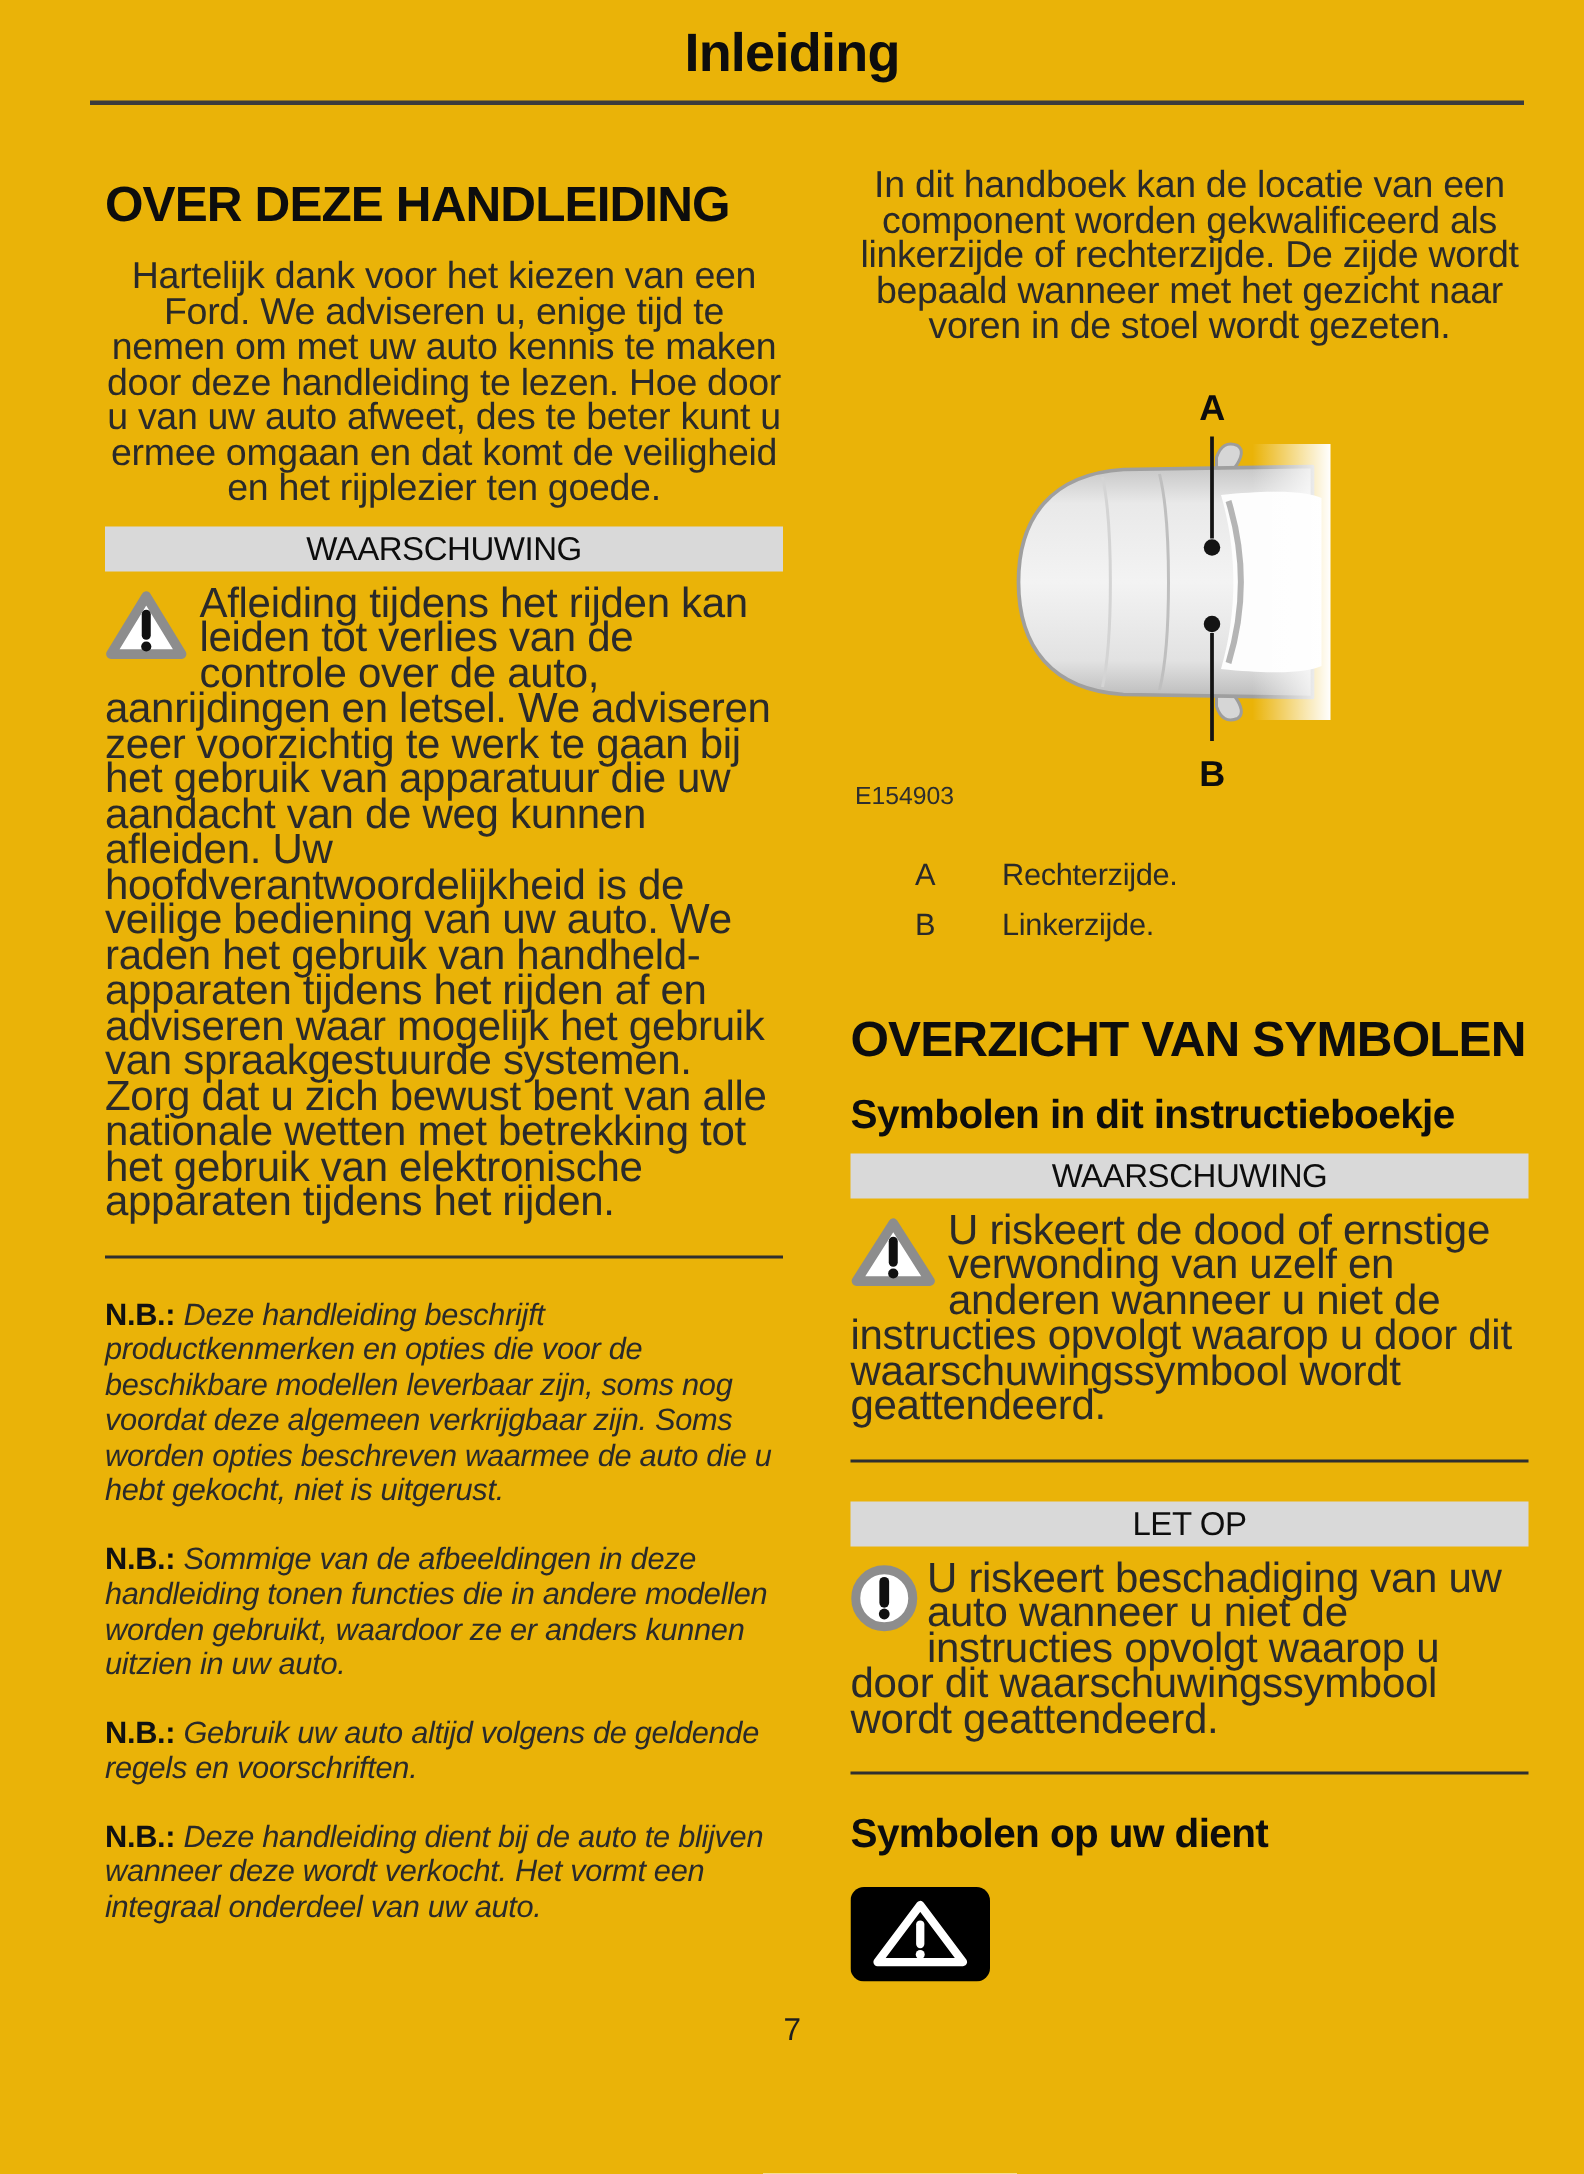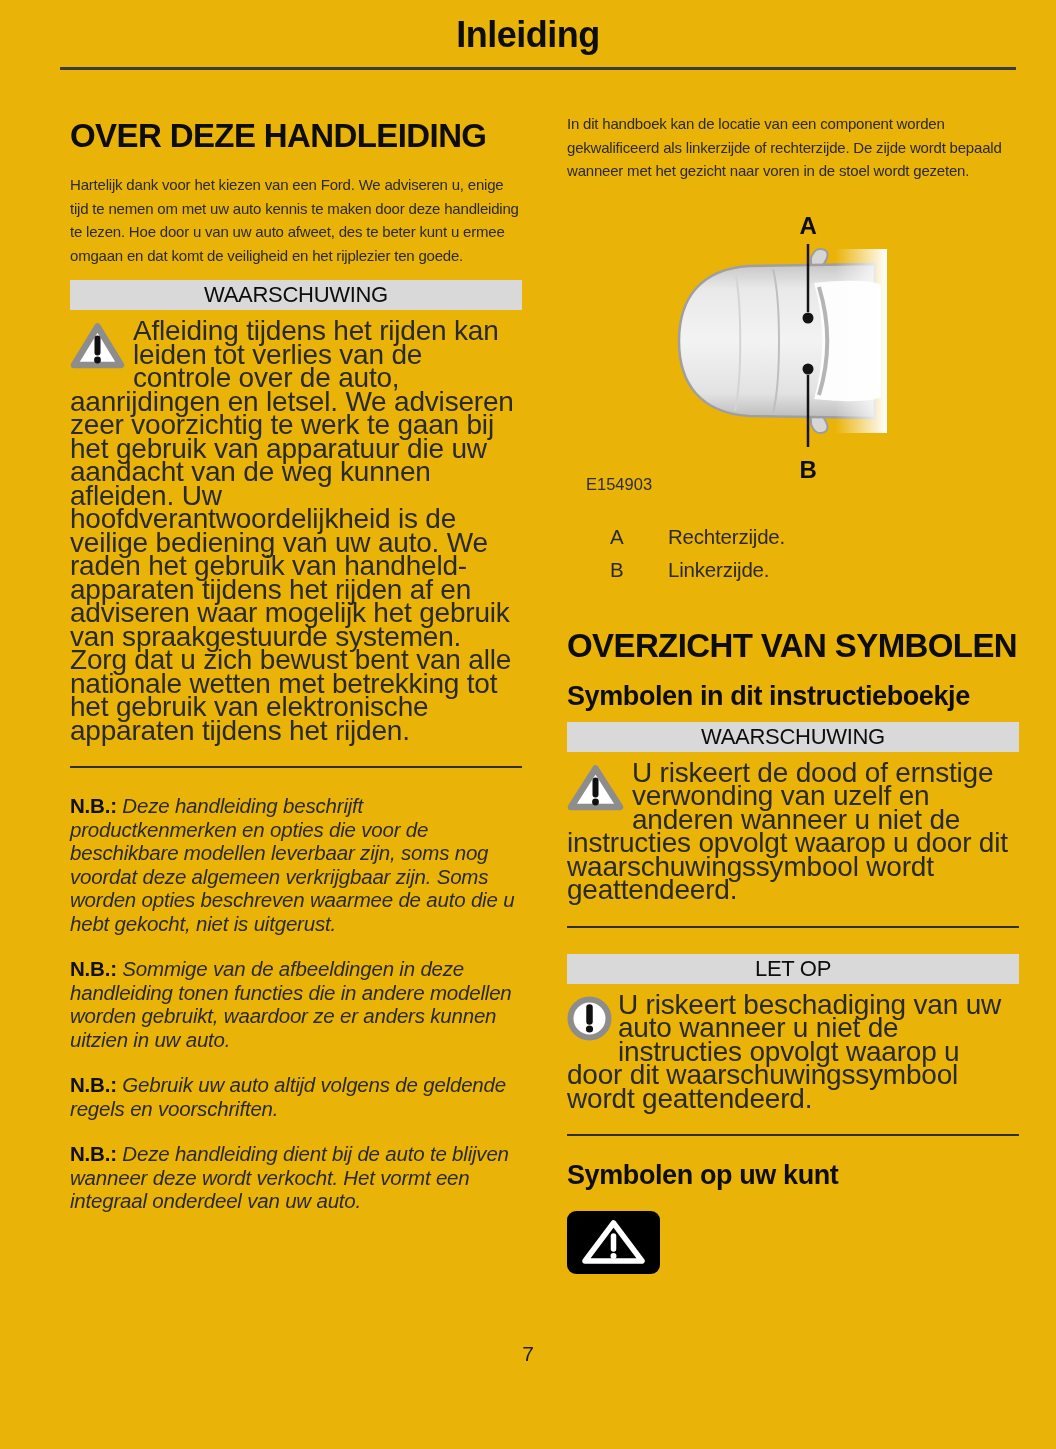--- a/index.html
+++ b/index.html
@@ -50,23 +50,24 @@
   h2.section-heading.mt { margin-top: 48px; }
   h3.sub-heading {
     font-size: 27px;
     line-height: 27px;
     font-weight: bold;
     color: #0d0d0d;
     letter-spacing: -0.4px;
     margin: 0 0 12px 0;
   }
   p.body-text {
-    font-size: 15px;
+    font-size: 25px;
     line-height: 23.5px;
     margin: 0 0 13px 0;
+    text-align: center;
   }
   p.body-text.pre-figure { margin-bottom: 18px; }
 
   
   .callout-box {
     border-bottom: 2px solid #2f2f2f;
     margin: 0 0 26px 0;
   }
   .callout-banner {
     height: 30px;
@@ -112,21 +113,21 @@
     line-height: 26px;
     font-weight: bold;
     color: #0d0d0d;
     width: 24px;
     text-align: center;
   }
   .fig-label.a { left: 229px; top: 12px; }
   .fig-label.b { left: 229px; top: 256px; }
   .fig-code {
     position: absolute;
-    left: 19px;
+    left: 3px;
     top: 274px;
     font-size: 16.5px;
     letter-spacing: 0;
     color: #2e2e2e;
   }
   .legend { margin: 28px 0 0 0; }
   .legend-row {
     display: flex;
     font-size: 20.5px;
     line-height: 23.5px;
@@ -274,21 +275,21 @@
             <svg width="45" height="45" viewBox="0 0 45 45" aria-hidden="true">
               <circle cx="22.5" cy="22.5" r="19" fill="#ffffff" stroke="#8d8d8d" stroke-width="6"></circle>
               <line x1="22.5" y1="11.5" x2="22.5" y2="25.5" stroke="#101010" stroke-width="6.5" stroke-linecap="round"></line>
               <circle cx="22.5" cy="33" r="3.6" fill="#101010"></circle>
             </svg>
           </span>
           <p>U riskeert beschadiging van uw auto wanneer u niet de instructies opvolgt waarop u door dit waarschuwingssymbool wordt geattendeerd.</p>
         </div>
       </section>
 
-      <h3 class="sub-heading">Symbolen op uw kunt</h3>
+      <h3 class="sub-heading">Symbolen op uw dient</h3>
 
       <div class="vehicle-symbol">
         <svg width="93" height="63" viewBox="0 0 93 63" aria-hidden="true">
           <rect x="0" y="0" width="93" height="63" rx="9" fill="#000000"></rect>
           <path d="M46.5 12 L75 50 H18 Z" fill="none" stroke="#ffffff" stroke-width="5.5" stroke-linejoin="round"></path>
           <line x1="46.5" y1="25" x2="46.5" y2="38" stroke="#ffffff" stroke-width="5.5" stroke-linecap="round"></line>
           <circle cx="46.5" cy="45" r="3" fill="#ffffff"></circle>
         </svg>
       </div>
 

